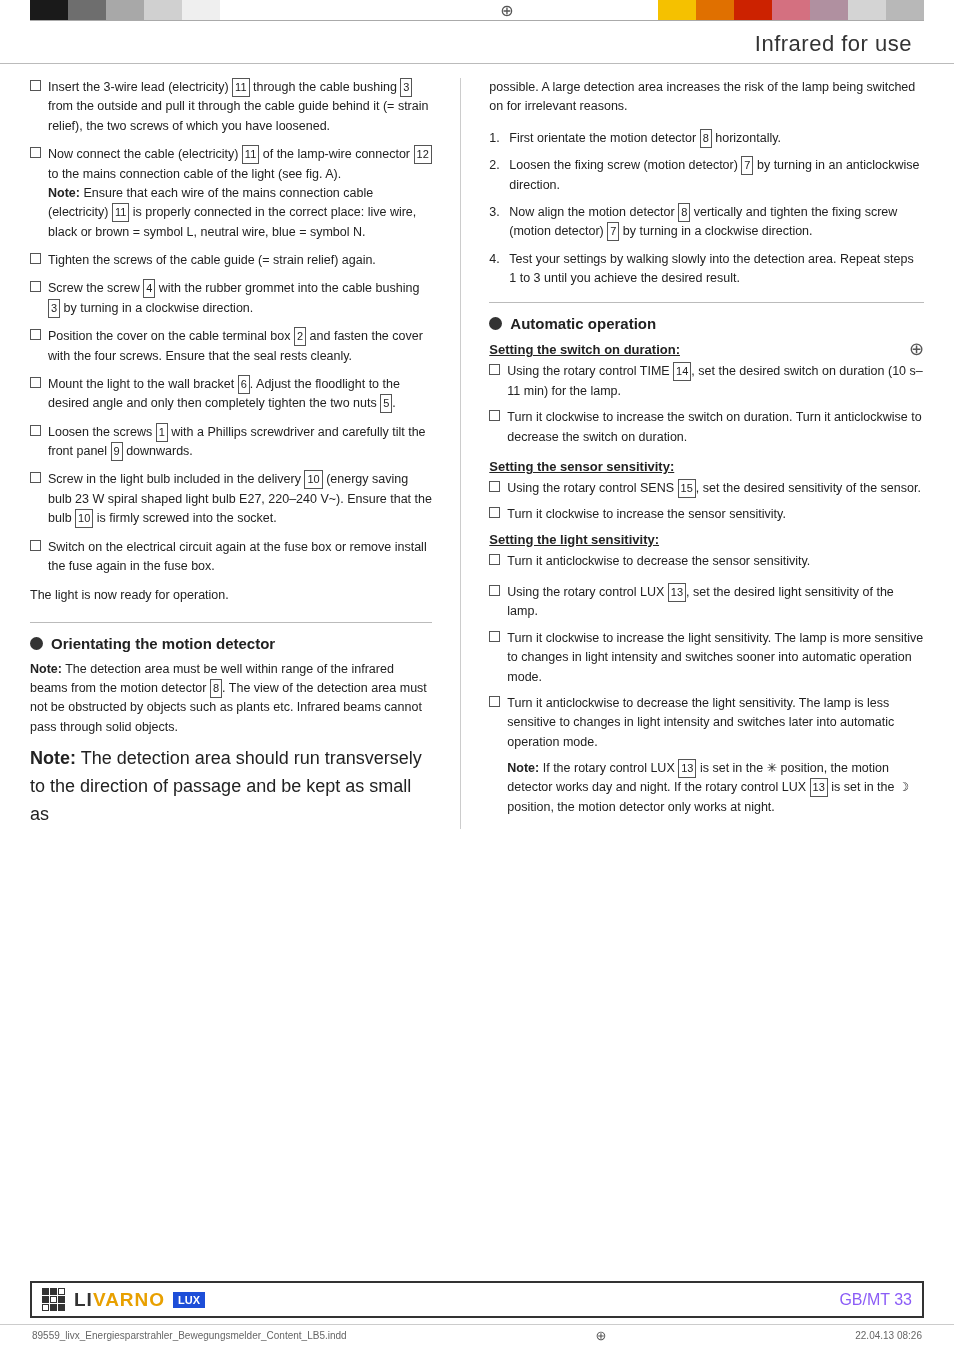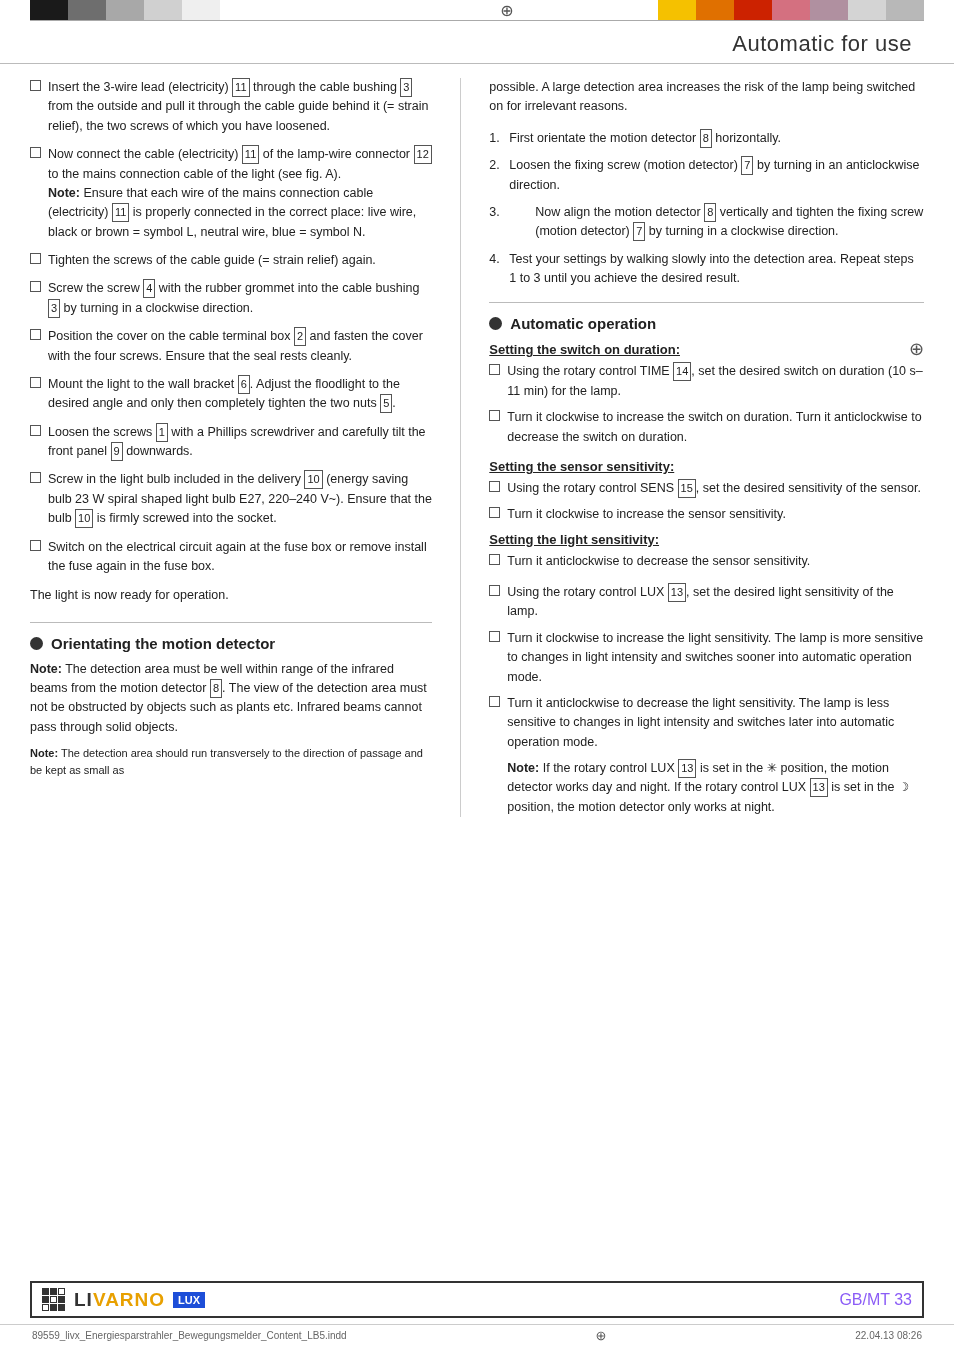--- a/index.html
+++ b/index.html
@@ -39,21 +39,21 @@
       <div style="width:38px; height:20px; background:#d47080;"></div>
       <div style="width:38px; height:20px; background:#b090a0;"></div>
       <div style="width:38px; height:20px; background:#d4d4d4;"></div>
       <div style="width:38px; height:20px; background:#b8b8b8;"></div>
     </div>
   </div>
 
   <div style="height:1px; background:#aaa; margin:0 30px;"></div>
 
   <div style="display:flex; justify-content:flex-end; padding:10px 42px 6px 0; border-bottom:1px solid #bbb;">
-    <span style="font-size:22px; font-weight:300; color:#333; letter-spacing:0.5px;">Automatic for use</span>
+    <span style="font-size:22px; font-weight:300; color:#333; letter-spacing:0.5px;">Infrared for use</span>
   </div>
 
   <div style="display:flex; padding:14px 30px 14px 30px; gap:28px;">
 
     <div style="width:45%; flex-shrink:0;">
 
       <div style="display:flex; align-items:flex-start; margin-bottom:9px;">
         <span style="display:inline-block;width:11px;height:11px;border:1px solid #555;margin-right:7px;margin-top:2px;flex-shrink:0;"></span>
         <span style="font-size:12.5px;line-height:1.55;">Insert the 3-wire lead (electricity) <span style="display:inline-block;border:1px solid #555;padding:0 2px;font-size:11px;">11</span> through the cable bushing <span style="display:inline-block;border:1px solid #555;padding:0 2px;font-size:11px;">3</span> from the outside and pull it through the cable guide behind it (= strain relief), the two screws of which you have loosened.</span>
       </div>
@@ -103,21 +103,21 @@
 
       <div style="display:flex; align-items:center; margin:10px 0 8px 0; border-top:1px solid #bbb; padding-top:12px;">
         <div style="width:13px;height:13px;background:#333;border-radius:50%;margin-right:8px;flex-shrink:0;"></div>
         <span style="font-size:15px;font-weight:bold;color:#222;">Orientating the motion detector</span>
       </div>
 
       <div style="font-size:12.5px;line-height:1.55;margin-bottom:8px;">
         <span style="font-weight:bold;">Note:</span><span> The detection area must be well within range of the infrared beams from the motion detector </span><span style="display:inline-block;border:1px solid #555;padding:0 2px;font-size:11px;">8</span><span>. The view of the detection area must not be obstructed by objects such as plants etc. Infrared beams cannot pass through solid objects.</span>
       </div>
 
-      <div style="font-size:11px;line-height:1.55;margin-bottom:0;">
+      <div style="font-size:18px;line-height:1.55;margin-bottom:0;">
         <span style="font-weight:bold;">Note:</span><span> The detection area should run transversely to the direction of passage and be kept as small as</span>
       </div>
 
     </div>
 
     <div style="width:1px; background:#ccc; flex-shrink:0; margin-top:0;"></div>
 
     <div style="flex:1; position:relative;">
 
       <div style="font-size:12.5px;line-height:1.55;margin-bottom:12px;">possible. A large detection area increases the risk of the lamp being switched on for irrelevant reasons.</div>
@@ -125,21 +125,21 @@
       <div style="display:flex; margin-bottom:8px; line-height:1.55;">
         <span style="min-width:20px; font-size:12.5px;">1.</span>
         <span style="font-size:12.5px;line-height:1.55;">First orientate the motion detector <span style="display:inline-block;border:1px solid #555;padding:0 2px;font-size:11px;">8</span> horizontally.</span>
       </div>
       <div style="display:flex; margin-bottom:8px; line-height:1.55;">
         <span style="min-width:20px; font-size:12.5px;">2.</span>
         <span style="font-size:12.5px;line-height:1.55;">Loosen the fixing screw (motion detector) <span style="display:inline-block;border:1px solid #555;padding:0 2px;font-size:11px;">7</span> by turning in an anticlockwise direction.</span>
       </div>
       <div style="display:flex; margin-bottom:8px; line-height:1.55;">
         <span style="min-width:20px; font-size:12.5px;">3.</span>
-        <span style="font-size:12.5px;line-height:1.55;margin-left:26px;">Now align the motion detector <span style="display:inline-block;border:1px solid #555;padding:0 2px;font-size:11px;">8</span> vertically and tighten the fixing screw (motion detector) <span style="display:inline-block;border:1px solid #555;padding:0 2px;font-size:11px;">7</span> by turning in a clockwise direction.</span>
+        <span style="font-size:12.5px;line-height:1.55;">Now align the motion detector <span style="display:inline-block;border:1px solid #555;padding:0 2px;font-size:11px;">8</span> vertically and tighten the fixing screw (motion detector) <span style="display:inline-block;border:1px solid #555;padding:0 2px;font-size:11px;">7</span> by turning in a clockwise direction.</span>
       </div>
       <div style="display:flex; margin-bottom:14px; line-height:1.55;">
         <span style="min-width:20px; font-size:12.5px;">4.</span>
         <span style="font-size:12.5px;line-height:1.55;">Test your settings by walking slowly into the detection area. Repeat steps 1 to 3 until you achieve the desired result.</span>
       </div>
 
       <div style="display:flex; align-items:center; margin:10px 0 10px 0; border-top:1px solid #bbb; padding-top:12px;">
         <div style="width:13px;height:13px;background:#333;border-radius:50%;margin-right:8px;flex-shrink:0;"></div>
         <span style="font-size:15px;font-weight:bold;color:#222;">Automatic operation</span>
       </div>

